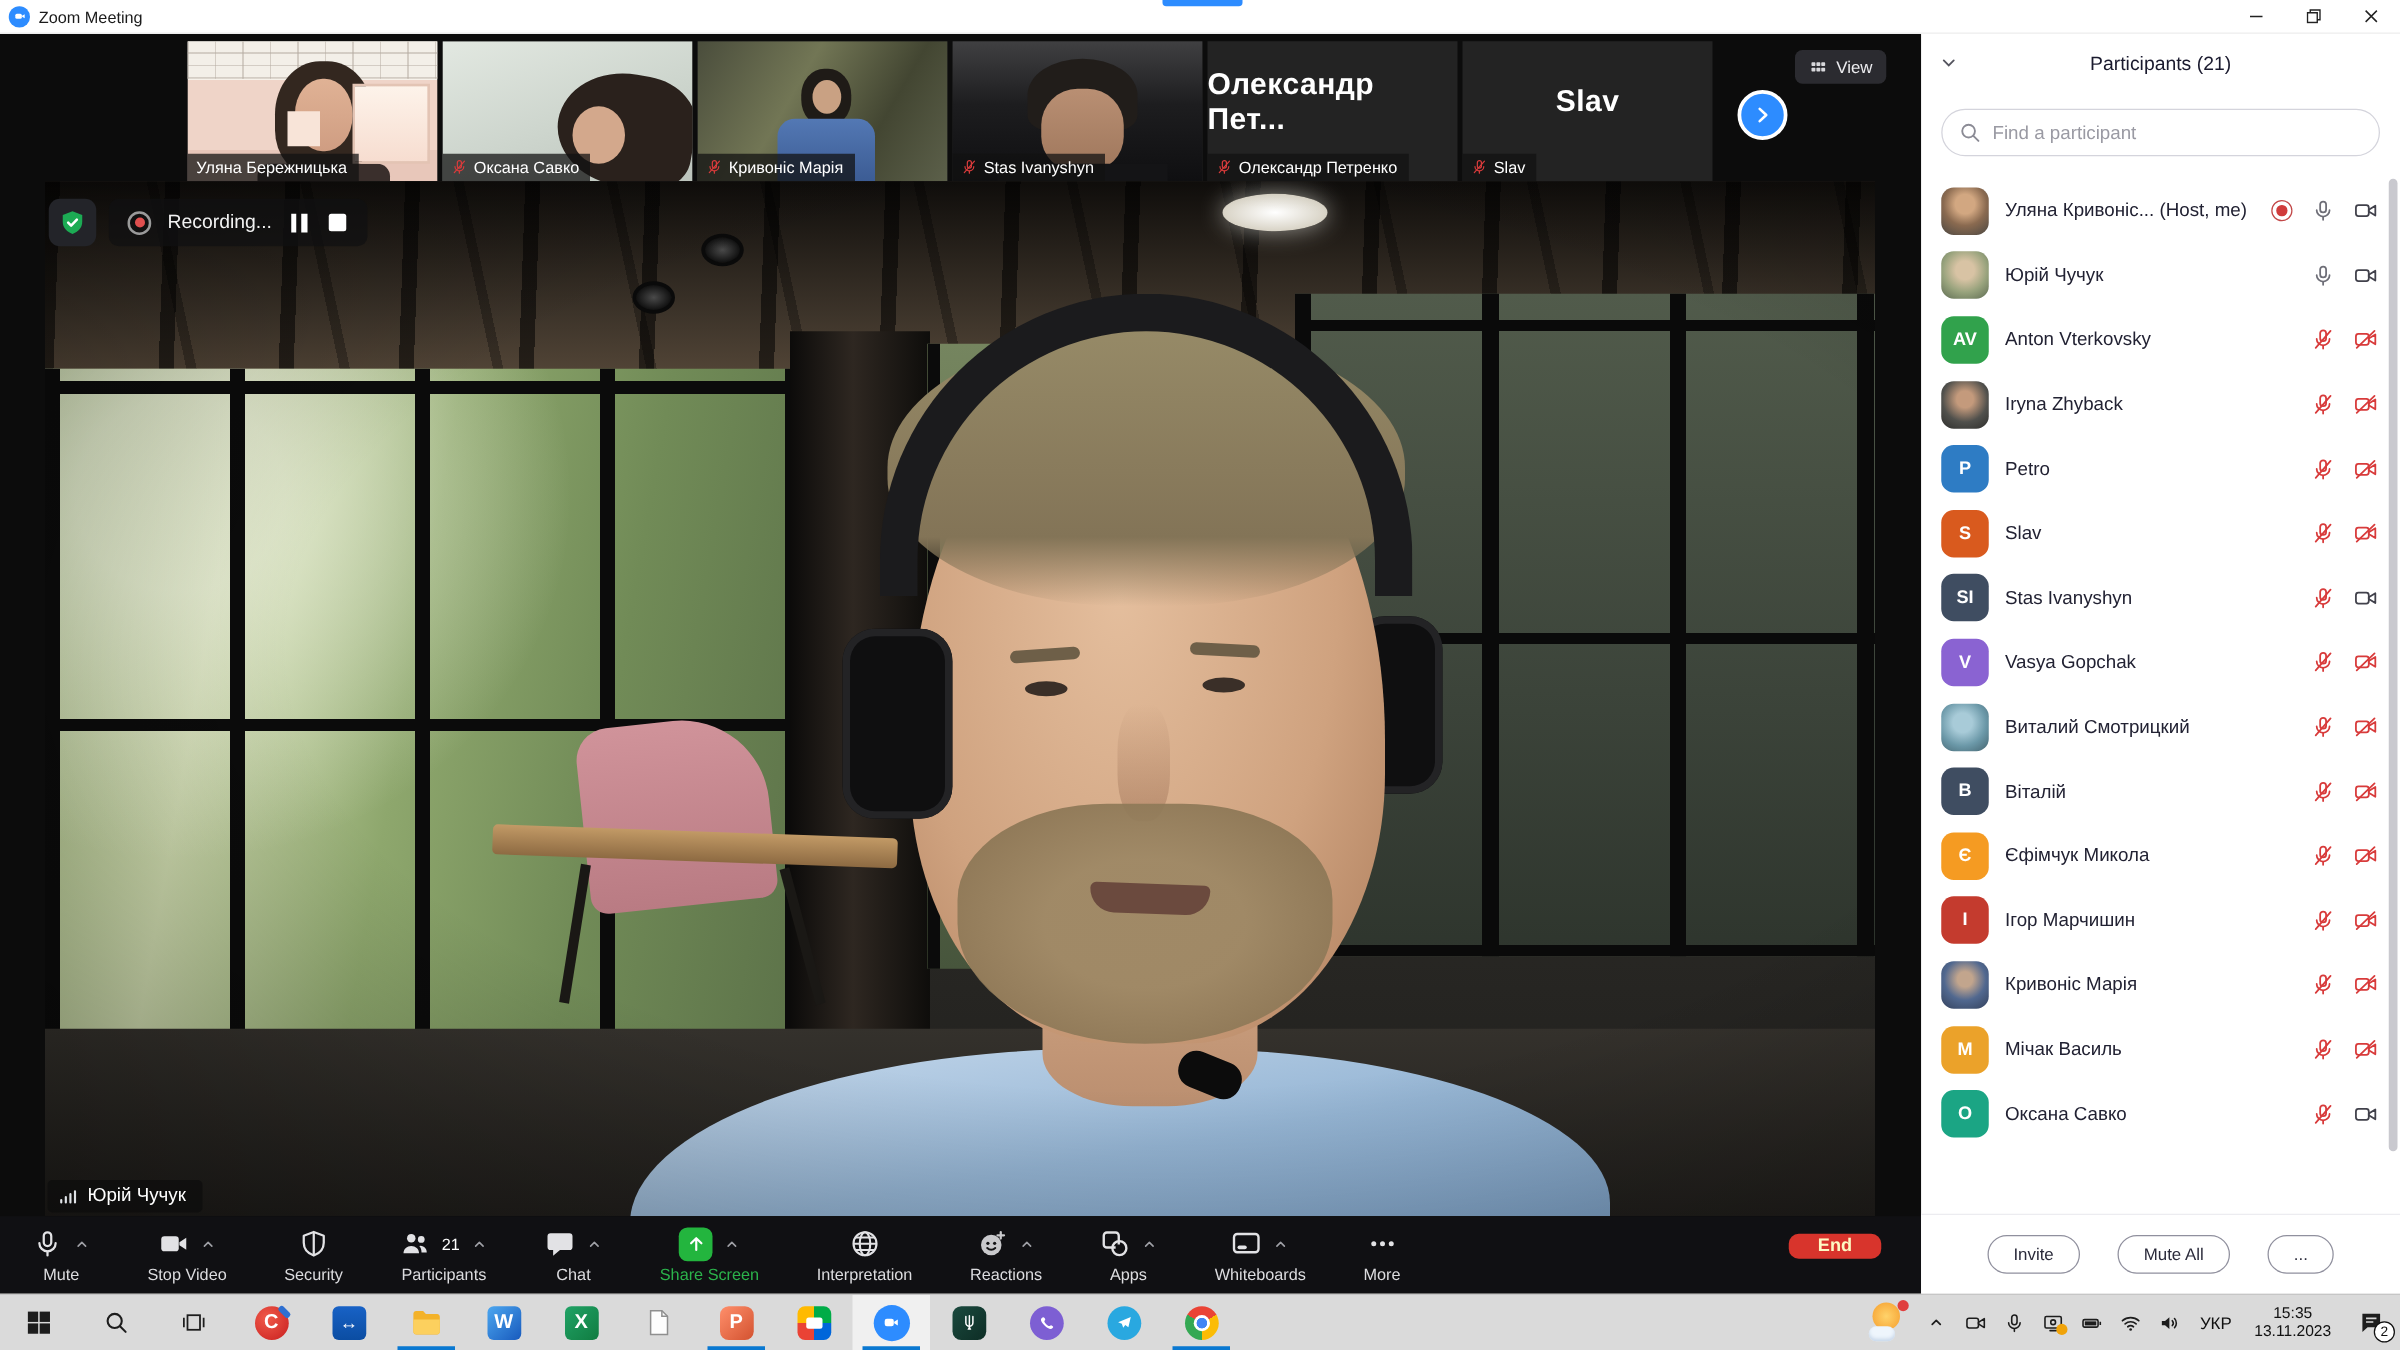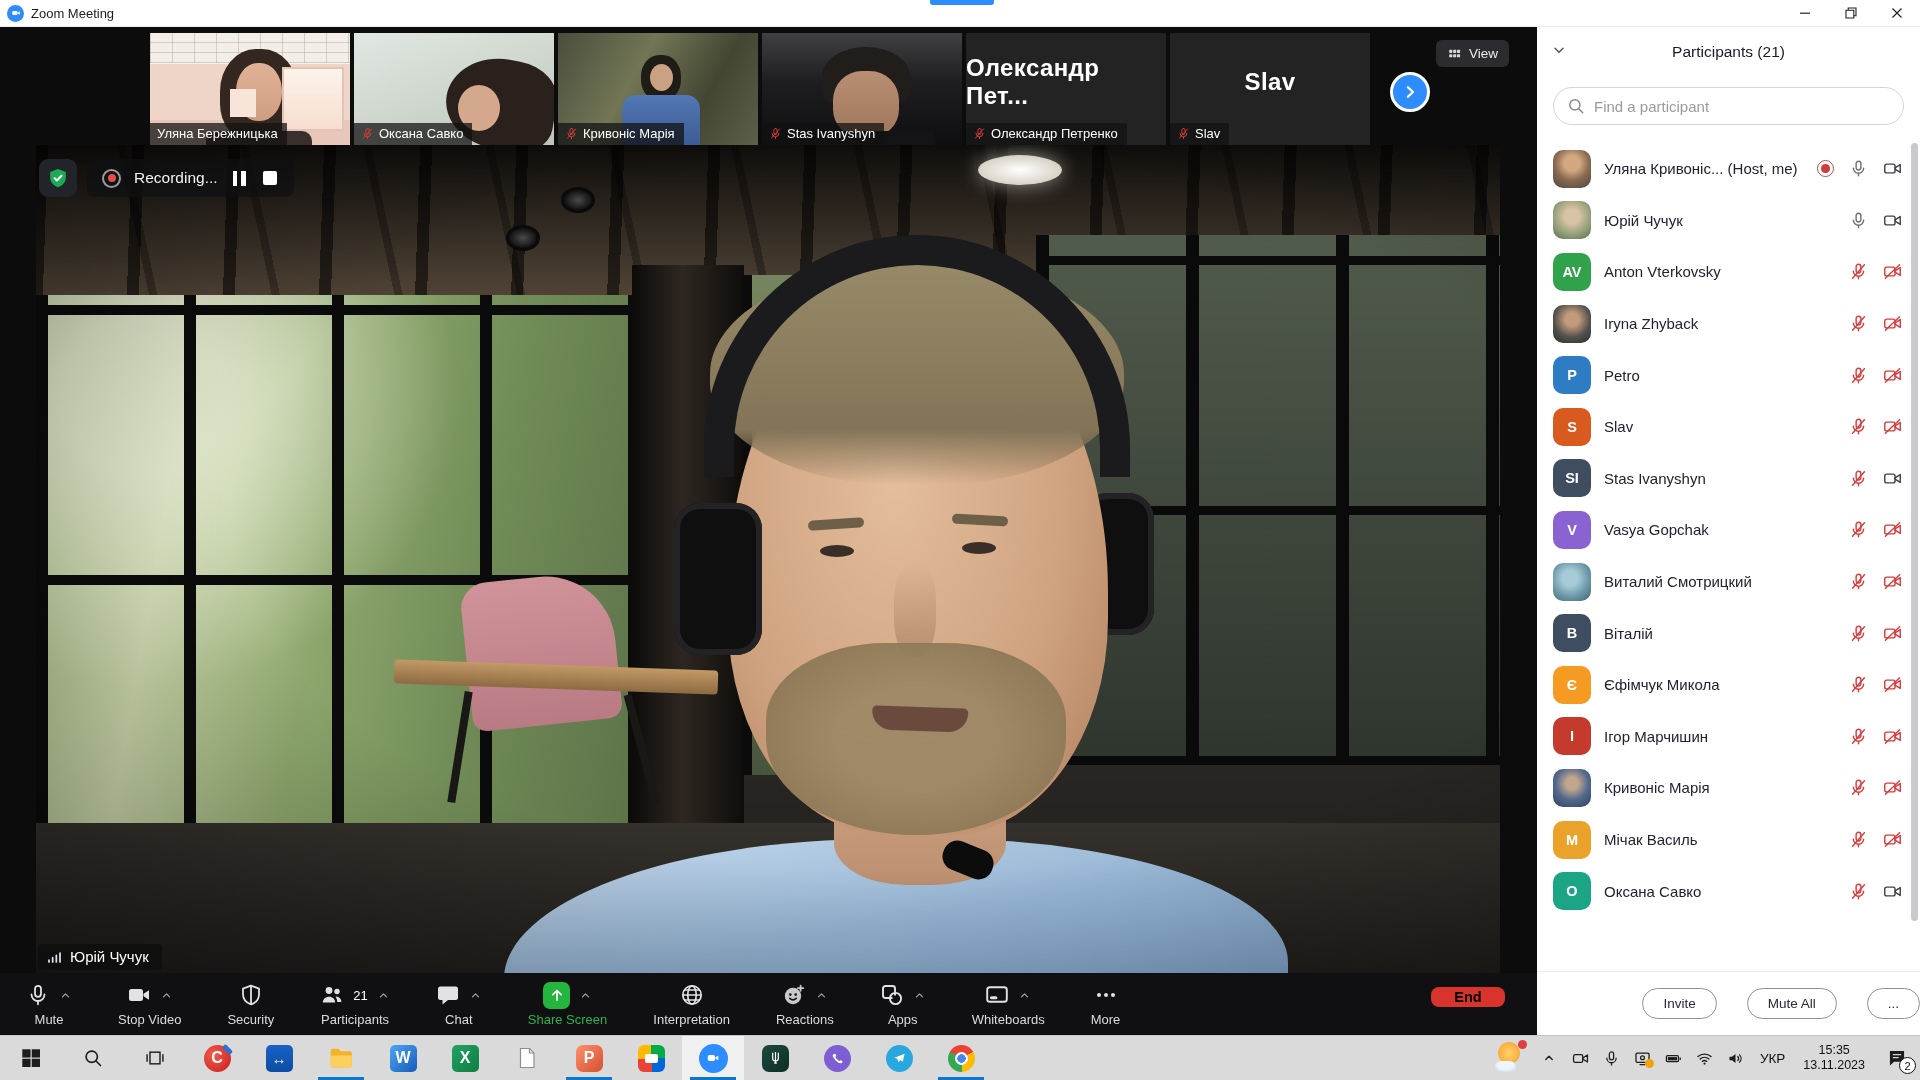--- a/index.html
+++ b/index.html
@@ -97,21 +97,21 @@
   
   .toolbar{position:absolute;left:0;right:0;bottom:0;height:62px;background:#101013;display:flex;align-items:center;gap:46px;padding:0 120px 0 26px}
   .tbi{display:flex;flex-direction:column;align-items:center;gap:3px;cursor:pointer}
   .tbi-top{height:27px;display:flex;align-items:center;gap:9px}
   .tbic{width:24px;height:24px;color:#e2e2e5}
   .caret{color:#9fa0a6}
   .tb-badge{color:#fff;font-size:13px}
   .tbi-label{font-size:13px;color:#dcdcdf;white-space:nowrap}
   .tbi.accent .tbi-label{color:#2bb34b}
   .share-chip{width:27px;height:27px;border-radius:7px;background:#23b53e;display:flex;align-items:center;justify-content:center}
-  .end-btn{position:absolute;right:32px;top:14px;width:74px;height:20px;border-radius:8px;background:#d8342c;color:#000000;font-weight:bold;font-size:14.5px;border:none;cursor:pointer;font-family:inherit}
+  .end-btn{position:absolute;right:32px;top:14px;width:74px;height:20px;border-radius:8px;background:#d8342c;color:#fef9c3;font-weight:bold;font-size:14.5px;border:none;cursor:pointer;font-family:inherit}
 
   
   .panel{position:absolute;top:27px;right:0;width:383px;height:1008px;background:#fff;color:#232333}
   .panel-head{height:50px;display:flex;align-items:center;justify-content:center;position:relative}
   .panel-title{font-size:15.5px;font-weight:normal;color:#1a1a2e}
   .collapse-btn{position:absolute;left:14px;top:15px;border:none;background:transparent;color:#55555f;cursor:pointer}
   .search-wrap{margin:10px 16px 12px;position:relative}
   .search-wrap input{width:100%;height:38px;border-radius:19px;border:1px solid #d4d4dc;padding:0 14px 0 40px;font-size:15px;color:#333;outline:none;font-family:inherit;background:#fff}
   .search-wrap input::placeholder{color:#9a9aa3}
   .search-ic{position:absolute;left:14px;top:10px;color:#8b8b95}
@@ -122,21 +122,21 @@
   .ph-b{background:radial-gradient(circle at 50% 40%,#d8c3a4 25%,#97a27c 60%,#5d6b52)}
   .ph-c{background:radial-gradient(circle at 50% 38%,#c49a7c 22%,#50504c 60%,#2e2e2c)}
   .ph-d{background:radial-gradient(circle at 45% 40%,#a8cbd8 25%,#6b98a8 60%,#44636e)}
   .ph-e{background:radial-gradient(circle at 50% 38%,#c2a58d 20%,#51688f 55%,#33415c)}
   .pname{flex:1;font-size:15px;color:#222233;white-space:nowrap;overflow:hidden}
   .psfx{color:#222233}
   .picons{display:flex;gap:15px;align-items:center;flex:none}
   .rdot-sm{width:17px;height:17px;border:1.7px solid #c24848;border-radius:50%;position:relative;display:block}
   .rdot-sm::after{content:'';position:absolute;inset:3.2px;background:#d03c3c;border-radius:50%}
   .pscroll{position:absolute;right:2px;top:116px;width:7px;height:778px;background:#c9c9cf;border-radius:4px}
-  .panel-foot{position:absolute;left:0;right:0;bottom:0;height:64px;display:flex;align-items:center;justify-content:flex-end;gap:30px;border-top:1px solid #ececf0;background:#fff}
+  .panel-foot{position:absolute;left:0;right:0;bottom:0;height:64px;display:flex;align-items:center;justify-content:center;gap:30px;border-top:1px solid #ececf0;background:#fff}
   .pf-btn{height:31px;padding:0 20px;border-radius:16px;border:1px solid #90909e;background:#fff;font-size:13.5px;color:#2a2a3a;cursor:pointer;font-family:inherit}
 
   
   .taskbar{position:absolute;bottom:0;left:0;right:0;height:45px;background:#dadada;border-top:1px solid #c6c6c6;display:flex;align-items:stretch;z-index:40}
   .tb-cell{width:62px;border:none;background:transparent;display:flex;align-items:center;justify-content:center;position:relative;cursor:pointer}
   .tb-cell.active::after{content:'';position:absolute;left:8px;right:8px;bottom:0;height:3px;background:#0a78d1}
   .tb-cell.hl{background:#f0f0f0}
   .chip{width:27px;height:27px;border-radius:5px;display:flex;align-items:center;justify-content:center;color:#fff;font-weight:bold;font-size:16px;position:relative}
   .chip.w{background:linear-gradient(135deg,#4ca7f0,#185abd)}
   .chip.x{background:linear-gradient(135deg,#21a366,#107c41)}

